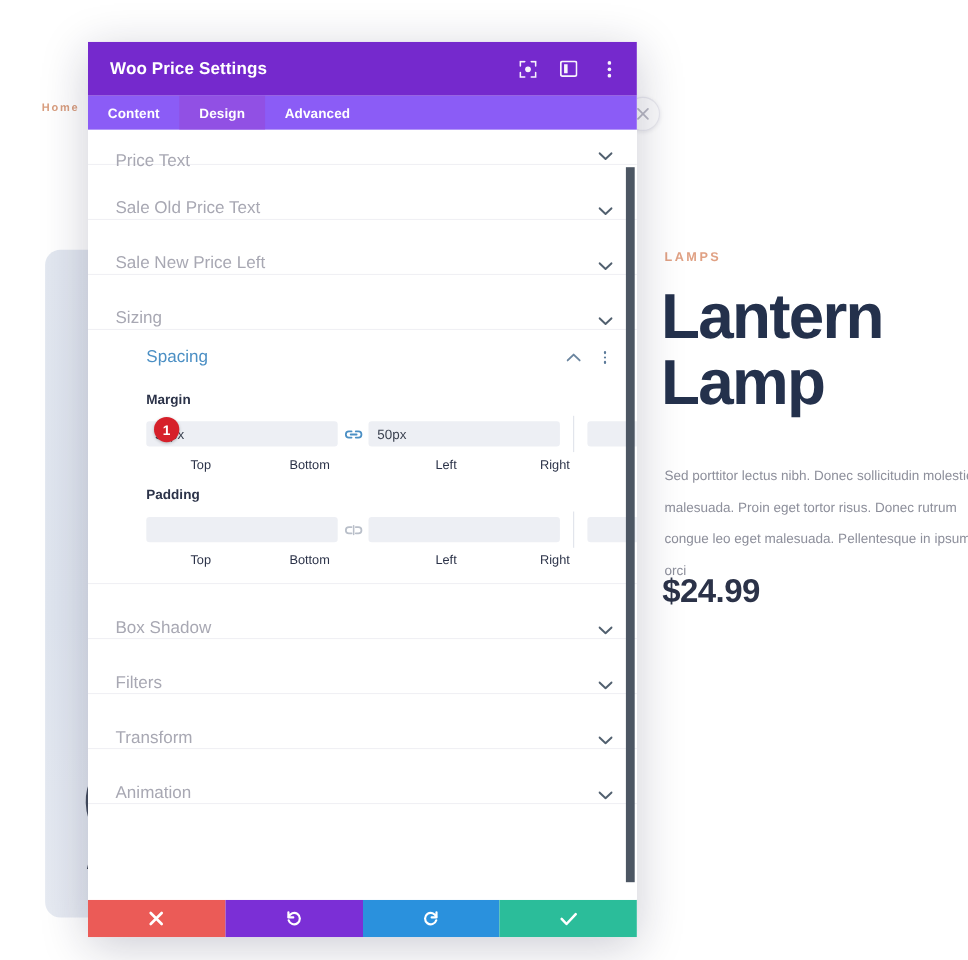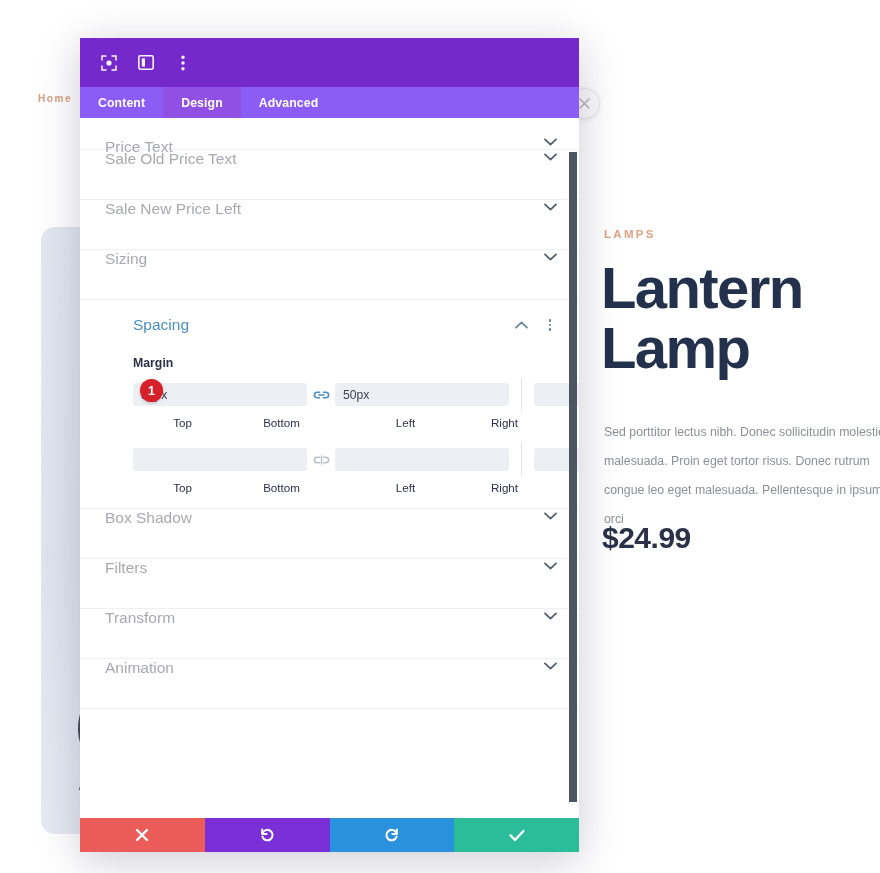--- a/index.html
+++ b/index.html
@@ -105,21 +105,21 @@
     position: absolute; right: 1px; top: 0; width: 8px; height: 100%;
     background: transparent;
   }
   .scroll-thumb {
     position: absolute; right: 1px; top: 34px; width: 8px; height: 650px;
     background: #4c5663; border-radius: 0;
   }
 
   .acc-row {
     height: 50px; border-bottom: 1px solid #f0f0f4;
-    display: flex; align-items: flex-start;
+    display: flex; align-items: flex-end;
     padding: 0 22px 0 25px;
   }
   .acc-row:first-child { border-top: none; }
   .acc-label { flex: 1; font-size: 15.5px; color: #a8a8b3; font-weight: 400; }
   .acc-row.clipped { height: 32px; align-items: flex-end; }
   .acc-row.clipped .acc-label { position: relative; top: 7px; }
   .chev {
     width: 14px; height: 14px; color: #2c3e50; opacity: .82;
     display: flex; align-items: center; justify-content: center;
   }
@@ -218,20 +218,21 @@
   </div>
 
   <div class="bg-cat">LAMPS</div>
   <div class="bg-title">Lantern Lamp</div>
   <div class="bg-para">Sed porttitor lectus nibh. Donec sollicitudin molestie malesuada. Proin eget tortor risus. Donec rutrum congue leo eget malesuada. Pellentesque in ipsum id orci</div>
   <div class="bg-price">$24.99</div>
 
   <div class="modal">
 
     <div class="modal-header">
+      <div class="modal-title">Woo Price Settings</div>
       <div class="hdr-icons">
         <div class="hdr-icon">
           <svg width="16" height="16" viewBox="0 0 16 16">
             <path d="M1 5 V1 H5 M11 1 H15 V5 M15 11 V15 H11 M5 15 H1 V11" stroke="#fff" stroke-width="1.5" fill="none" stroke-linecap="round"></path>
             <circle cx="8" cy="8" r="2.6" fill="#fff"></circle>
           </svg>
         </div>
         <div class="hdr-icon">
           <svg width="16" height="15" viewBox="0 0 16 15">
             <rect x="0.8" y="0.8" width="14.4" height="13.4" rx="1.6" stroke="#fff" stroke-width="1.6" fill="none"></rect>
@@ -336,20 +337,21 @@
               </div>
               <div class="labels-div"></div>
               <div class="labels-half">
                 <span>Left</span>
                 <span>Right</span>
               </div>
             </div>
           </div>
 
           <div class="field-group" style="margin-top:14px;">
+            <div class="fg-label">Padding</div>
             <div class="inputs-row">
               <div class="half">
                 <input class="inp" value="" style="">
                 <div class="link-btn">
                   <svg width="17" height="12" viewBox="0 0 17 12">
                     <path d="M6.6 3.2 H4.2 A2.8 2.8 0 0 0 4.2 8.8 H6.6" stroke="#b9bfc9" stroke-width="1.6" fill="none" stroke-linecap="round"></path>
                     <path d="M10.4 3.2 H12.8 A2.8 2.8 0 0 1 12.8 8.8 H10.4" stroke="#b9bfc9" stroke-width="1.6" fill="none" stroke-linecap="round"></path>
                     <path d="M8.5 2 L8.5 10" stroke="#b9bfc9" stroke-width="1.4" stroke-linecap="round"></path>
                   </svg>
                 </div>

